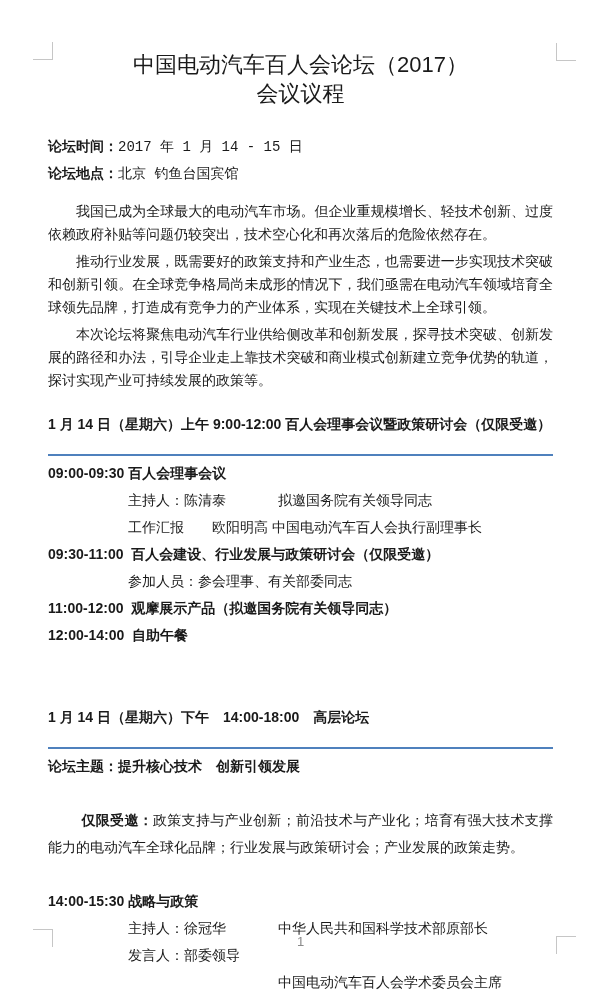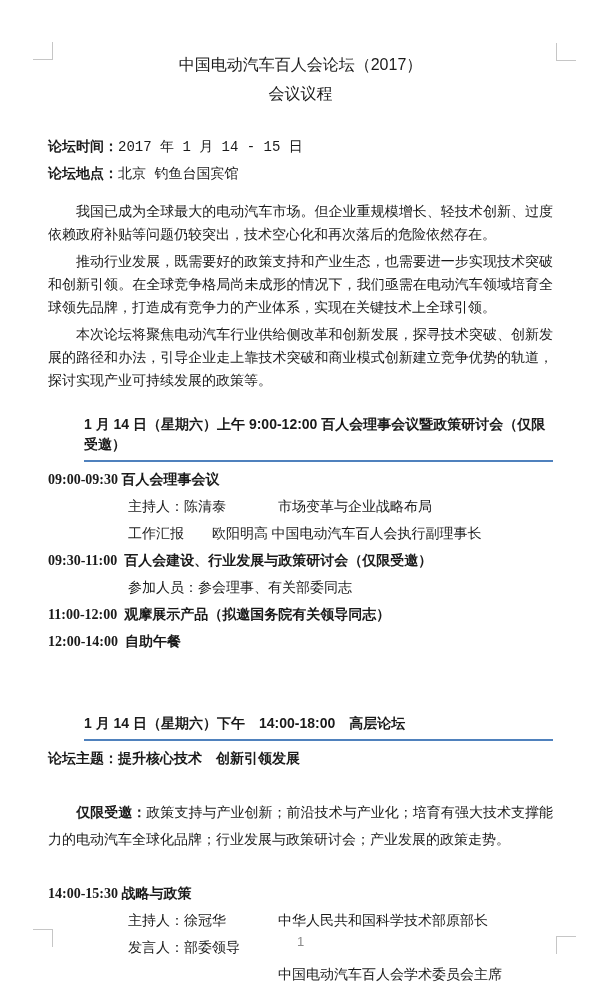--- a/index.html
+++ b/index.html
@@ -15,38 +15,38 @@
     color:var(--text-color);
     position:relative;overflow:hidden;
   }
   .corner-mark{position:absolute;width:19px;height:17px;}
   .corner-mark.tl{left:33px;top:42px;border-right:1px solid var(--corner-mark-gray);border-bottom:1px solid var(--corner-mark-gray);}
   .corner-mark.tr{left:556px;top:43px;border-left:1px solid var(--corner-mark-gray);border-bottom:1px solid var(--corner-mark-gray);}
   .corner-mark.bl{left:33px;top:929px;border-right:1px solid var(--corner-mark-gray);border-top:1px solid var(--corner-mark-gray);}
   .corner-mark.br{left:556px;top:936px;border-left:1px solid var(--corner-mark-gray);border-top:1px solid var(--corner-mark-gray);}
 
   .content{position:absolute;left:48px;top:50px;width:505px;font-size:14px;}
-  .title{margin:0;text-align:center;font-size:16px;font-weight:400;line-height:29px;}
+  .title{margin:0;text-align:center;font-size:22px;font-weight:400;line-height:29px;}
   .title-line{display:block;white-space:pre-wrap;}
 
   .meta{margin-top:26px;}
   .meta-row{display:flex;line-height:27px;white-space:pre-wrap;font-family:Liberation Mono, monospace;}
   .meta-label{font-weight:700;}
 
   .intro{margin-top:12px;}
   .intro p{margin:0 0 4px 0;line-height:23px;text-indent:2em;text-align:justify;white-space:normal;}
 
   .session{display:block;}
   .session-1{margin-top:22px;}
   .session-2{margin-top:58px;}
   .session-header{
-    font-weight:700;line-height:20px;padding-bottom:6px;margin-bottom:4px;
-    border-bottom:2px solid var(--divider-blue);white-space:pre-wrap;margin-left:36px;
+    font-weight:700;line-height:20px;padding-bottom:20px;margin-bottom:4px;
+    border-bottom:2px solid var(--divider-blue);white-space:pre-wrap;
   }
-  .item{line-height:27px;white-space:pre-wrap;font-family:Liberation Serif, serif;}
+  .item{line-height:27px;white-space:pre-wrap;}
   .bold{font-weight:700;}
   .indent{padding-left:80px;gap:24px;}
   .speaker-row{display:flex;}
   .speaker-label{flex:0 0 126px;}
   .speaker-desc{flex:1;}
   .content-block{text-align:justify;}
 
   .footer{
     position:absolute;left:48px;top:934px;width:505px;
     text-align:center;font-size:13px;color:var(--footer-gray);
@@ -84,21 +84,21 @@
       <p>我国已成为全球最大的电动汽车市场。但企业重规模增长、轻技术创新、过度依赖政府补贴等问题仍较突出，技术空心化和再次落后的危险依然存在。</p>
       <p>推动行业发展，既需要好的政策支持和产业生态，也需要进一步实现技术突破和创新引领。在全球竞争格局尚未成形的情况下，我们亟需在电动汽车领域培育全球领先品牌，打造成有竞争力的产业体系，实现在关键技术上全球引领。</p>
       <p>本次论坛将聚焦电动汽车行业供给侧改革和创新发展，探寻技术突破、创新发展的路径和办法，引导企业走上靠技术突破和商业模式创新建立竞争优势的轨道，探讨实现产业可持续发展的政策等。</p>
     </div>
 
     <section class="session session-1">
       <div class="session-header">1 月 14 日（星期六）上午 9:00-12:00 百人会理事会议暨政策研讨会（仅限受邀）</div>
       <div class="item bold">09:00-09:30 百人会理事会议</div>
       <div class="item indent speaker-row">
         <span class="speaker-label">主持人：陈清泰</span>
-        <span class="speaker-desc">市场变革与企业战略布局</span>
+        <span class="speaker-desc">拟邀国务院有关领导同志</span>
       </div>
       <div class="item indent">工作汇报　　欧阳明高 中国电动汽车百人会执行副理事长</div>
       <div class="item bold">09:30-11:00  百人会建设、行业发展与政策研讨会（仅限受邀）</div>
       <div class="item indent">参加人员：参会理事、有关部委同志</div>
       <div class="item bold">11:00-12:00  观摩展示产品（拟邀国务院有关领导同志）</div>
       <div class="item bold">12:00-14:00  自助午餐</div>
     </section>
 
     <section class="session session-2">
       <div class="session-header">1 月 14 日（星期六）下午　14:00-18:00　高层论坛</div>

